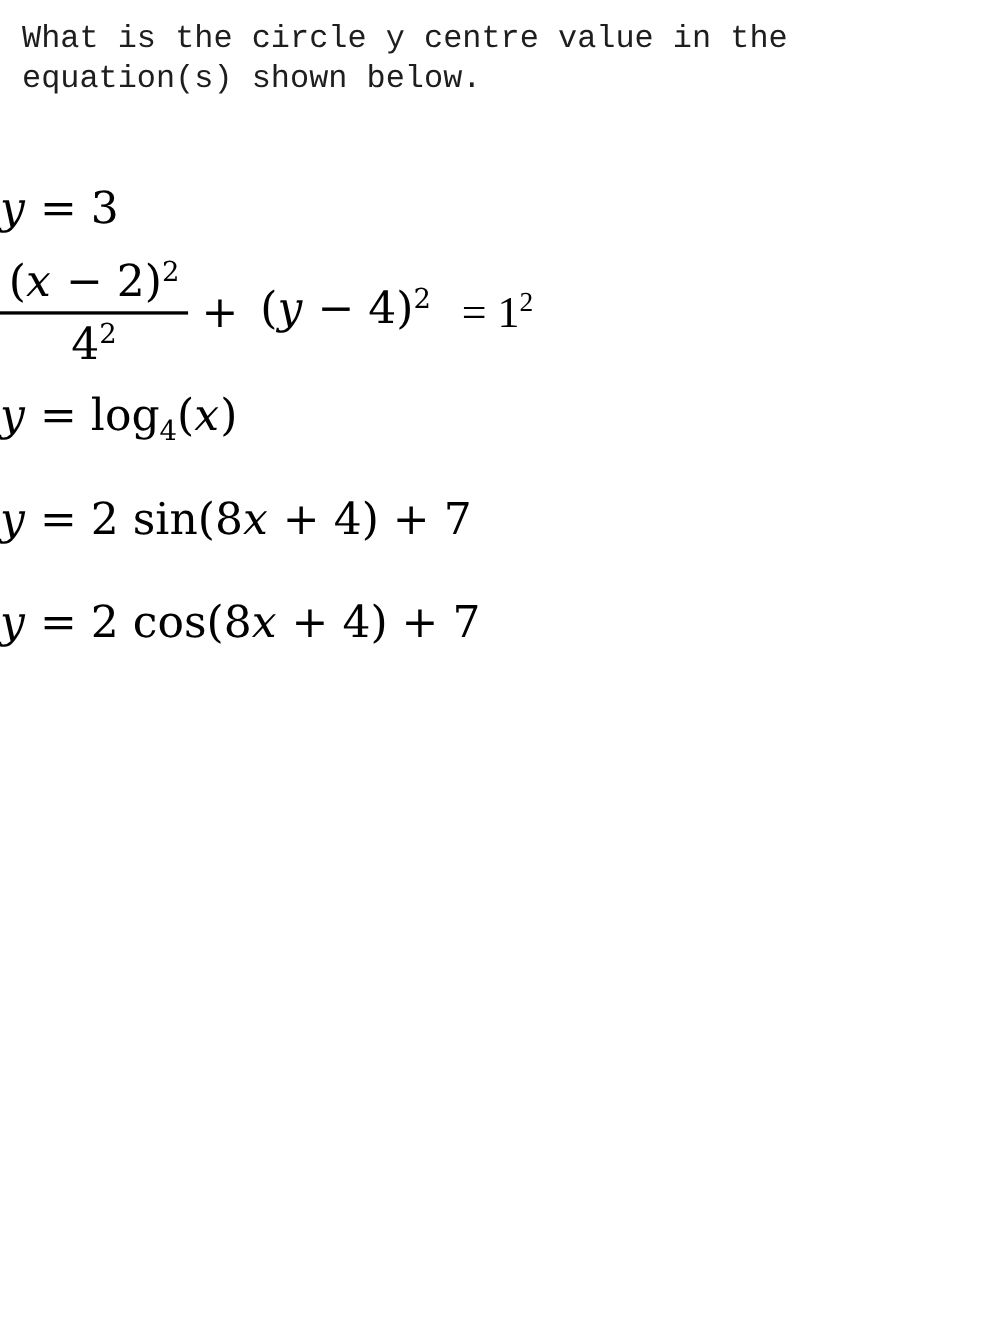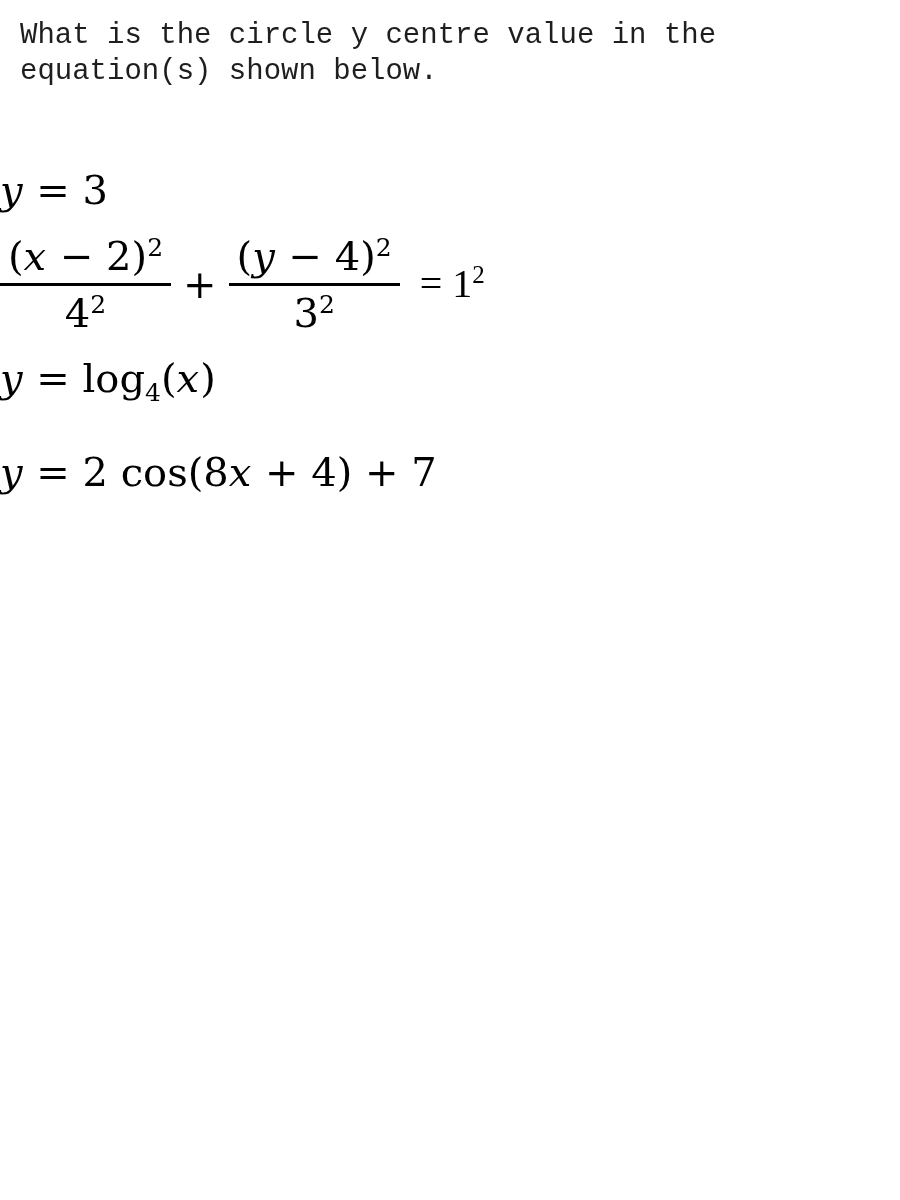--- a/index.html
+++ b/index.html
@@ -74,24 +74,26 @@
         <span class="math"><i>y</i> = 3</span>
       </div>
       <div class="eq-row">
         <span class="frac">
           <span class="num">(<i>x</i> − 2)<sup>2</sup></span>
           <span class="den">4<sup>2</sup></span>
         </span>
         <span class="op">+</span>
         <span class="frac">
           <span class="num">(<i>y</i> − 4)<sup>2</sup></span>
-          <span class="den">3<sup>2</sup></span>
         </span>
         <span class="rhs">= 1<sup>2</sup></span>
       </div>
       <div class="eq-row">
         <span class="math"><i>y</i> = <span class="fn">log</span><sub>4</sub>(<i>x</i>)</span>
+      </div>
+      <div class="eq-row">
+        <span class="math"><i>y</i> = 2 <span class="fn">sin</span>(8<i>x</i> + 4) + 7</span>
       </div>
       <div class="eq-row">
         <span class="math"><i>y</i> = 2 <span class="fn">cos</span>(8<i>x</i> + 4) + 7</span>
       </div>
     </div>
 </div>
 
 </body></html>

